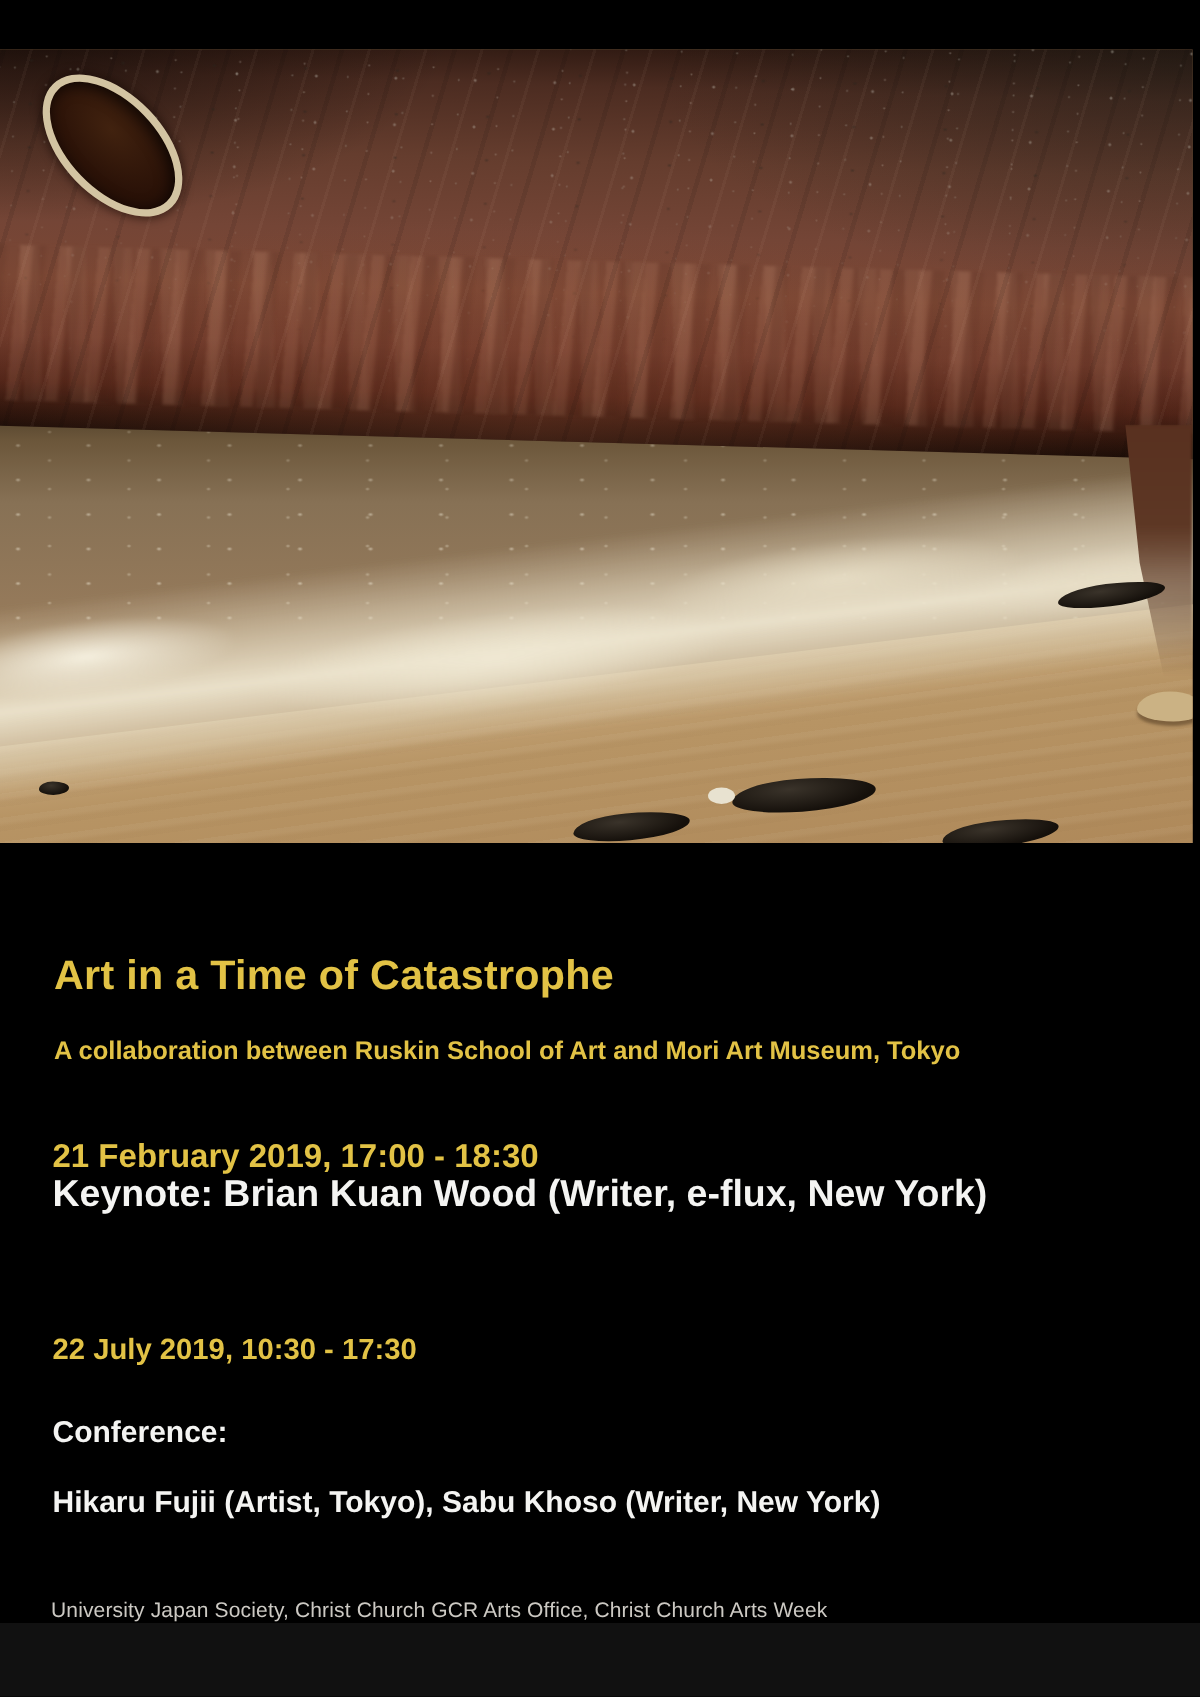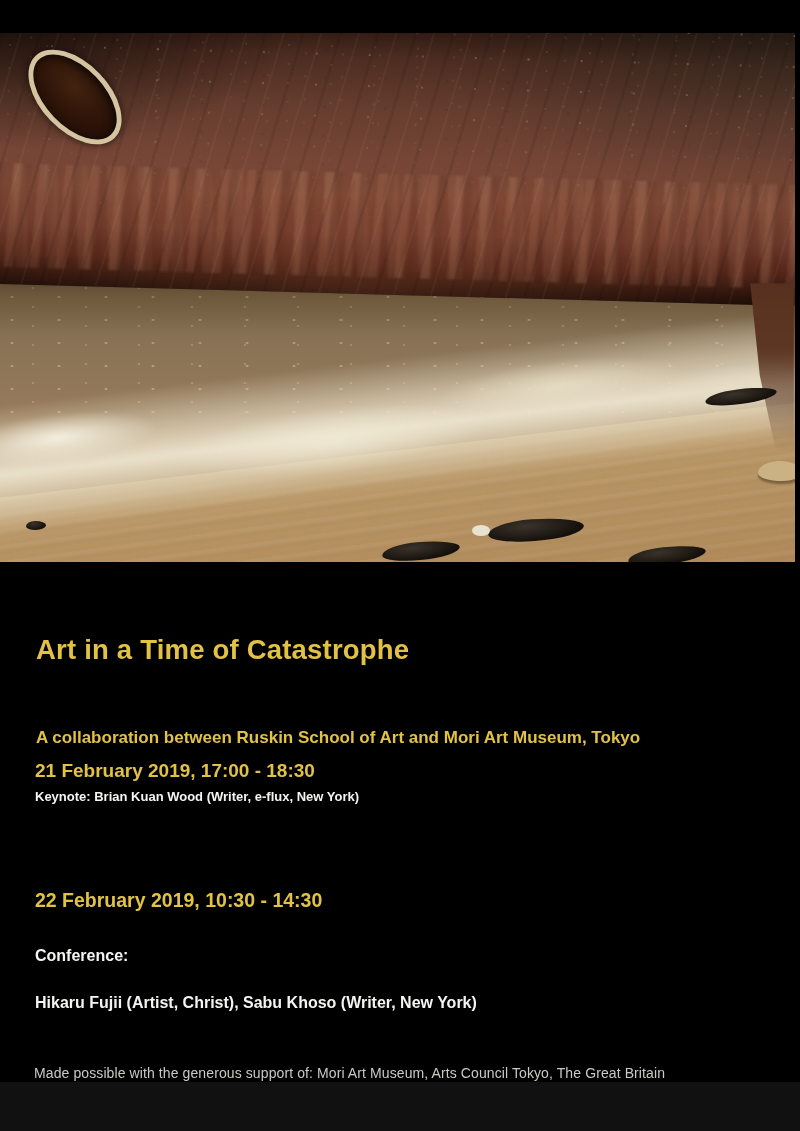--- a/index.html
+++ b/index.html
@@ -71,25 +71,25 @@
   .d2{left:488px;top:486px;width:96px;height:22px;transform:rotate(-4deg);}
   .d3{left:628px;top:514px;width:78px;height:17px;transform:rotate(-6deg);}
   .d4{left:382px;top:509px;width:78px;height:18px;transform:rotate(-5deg);}
   .d5{left:26px;top:488px;width:20px;height:9px;}
   .fleck{position:absolute;left:472px;top:492px;width:18px;height:11px;z-index:7;border-radius:50%;background:#e8e2d0;}
   .stone{position:absolute;left:758px;top:428px;width:44px;height:20px;z-index:7;border-radius:50% 50% 45% 55%/60% 60% 40% 40%;
     background:#cbb284;box-shadow:0 3px 2px rgba(60,40,20,.45);}
   
   .txt{position:absolute;left:35px;right:20px;white-space:pre-line;}
   .title{top:594px;left:36px;font-size:27.5px;font-weight:bold;line-height:37px;color:var(--accent-yellow);letter-spacing:.2px;}
-  .subtitle{top:727px;left:36px;font-size:17px;font-weight:bold;line-height:22px;color:var(--accent-yellow);}
-  .event1{top:735px;font-size:19px;font-weight:bold;line-height:23.5px;color:var(--accent-yellow);}
-  .keynote{top:785px;font-size:13px;font-weight:bold;line-height:23.5px;color:var(--text-white);}
+  .subtitle{top:690px;left:36px;font-size:17px;font-weight:bold;line-height:22px;color:var(--accent-yellow);}
+  .event1{top:735px;font-size:22px;font-weight:bold;line-height:23.5px;color:var(--accent-yellow);}
+  .keynote{top:785px;font-size:25px;font-weight:bold;line-height:23.5px;color:var(--text-white);}
   .event2{top:865px;font-size:19.5px;font-weight:bold;line-height:23.5px;color:var(--accent-yellow);}
-  .conference{top:920px;font-size:16px;font-weight:bold;line-height:23.5px;color:var(--text-white);}
+  .conference{top:920px;font-size:20px;font-weight:bold;line-height:23.5px;color:var(--text-white);}
   .footer{top:1051px;left:34px;font-size:14px;font-weight:normal;line-height:14.6px;color:var(--footer-gray);letter-spacing:.1px;}
 </style>
 </head>
 <body>
 
 <div class="poster">
 
   <div class="photo">
     <div class="water"></div>
     <div class="churn"></div>
@@ -119,26 +119,25 @@
 
   <div class="txt subtitle">A collaboration between Ruskin School of Art and Mori Art Museum, Tokyo</div>
 
   <div class="txt event1">
     <div>21 February 2019, 17:00 - 18:30</div>
   </div>
 
   <div class="txt keynote">Keynote: Brian Kuan Wood (Writer, e-flux, New York)</div>
 
   <div class="txt event2">
-    <div>22 February 2019, 10:30 - 14:30</div>
+    <div>22 July 2019, 10:30 - 17:30</div>
   </div>
 
   <div class="txt conference">
     <div>Conference:</div>
-    <div>Hikaru Fujii (Artist, Christ), Sabu Khoso (Writer, New York)</div>
+    <div>Hikaru Fujii (Artist, Tokyo), Sabu Khoso (Writer, New York)</div>
   </div>
 
   <div class="txt footer">
-    <div>Made possible with the generous support of: Mori Art Museum, Arts Council Tokyo, The Great Britain</div>
     <div>University Japan Society, Christ Church GCR Arts Office, Christ Church Arts Week</div>
   </div>
 
 </div>
 
 </body></html>

